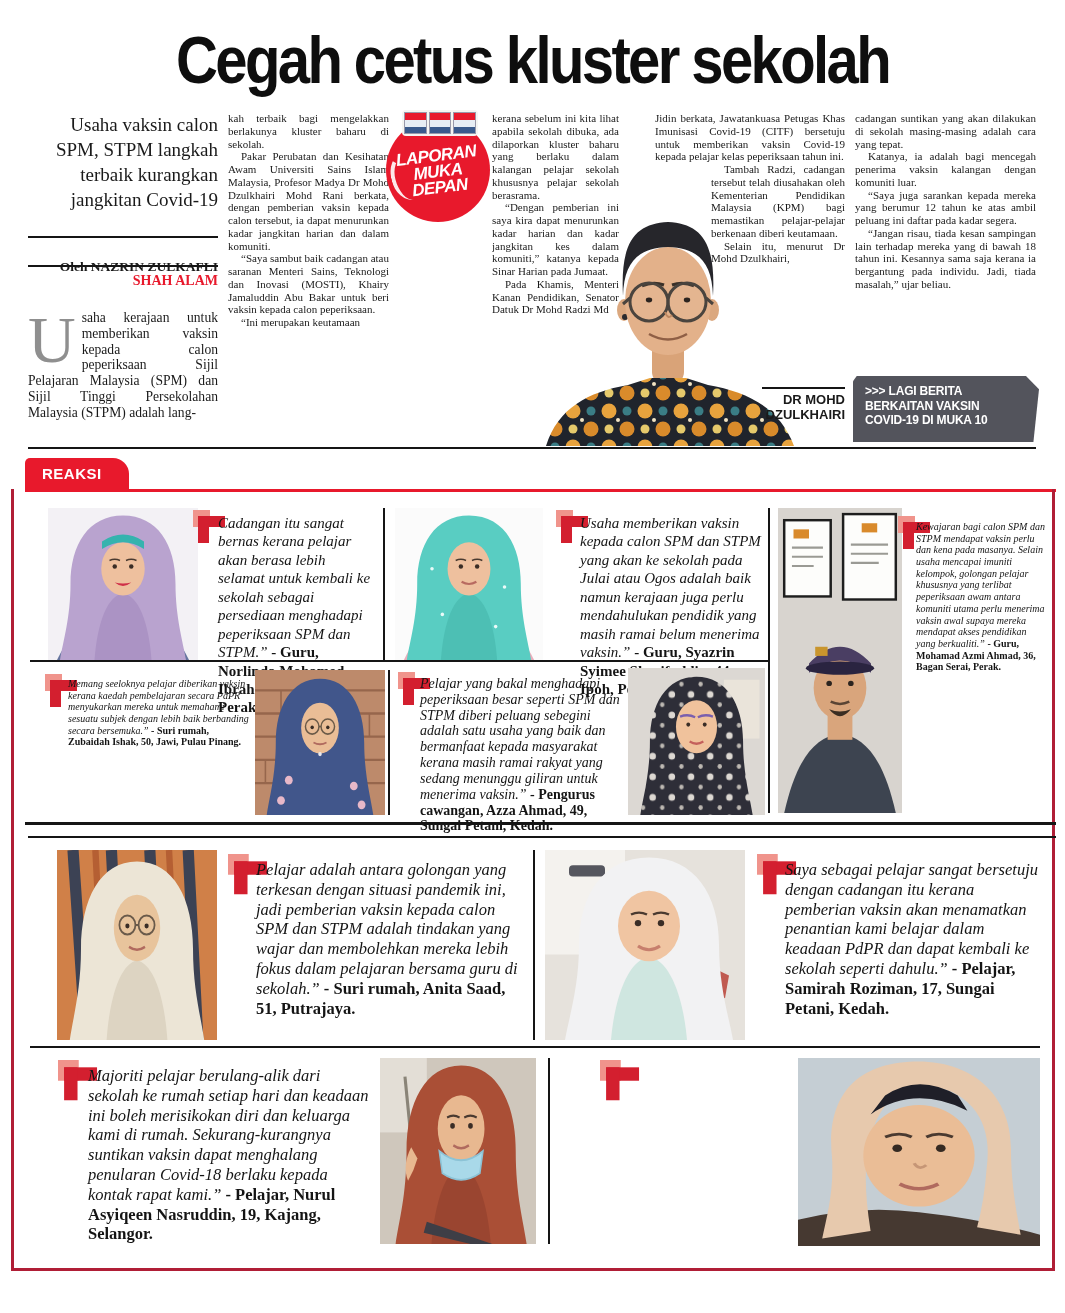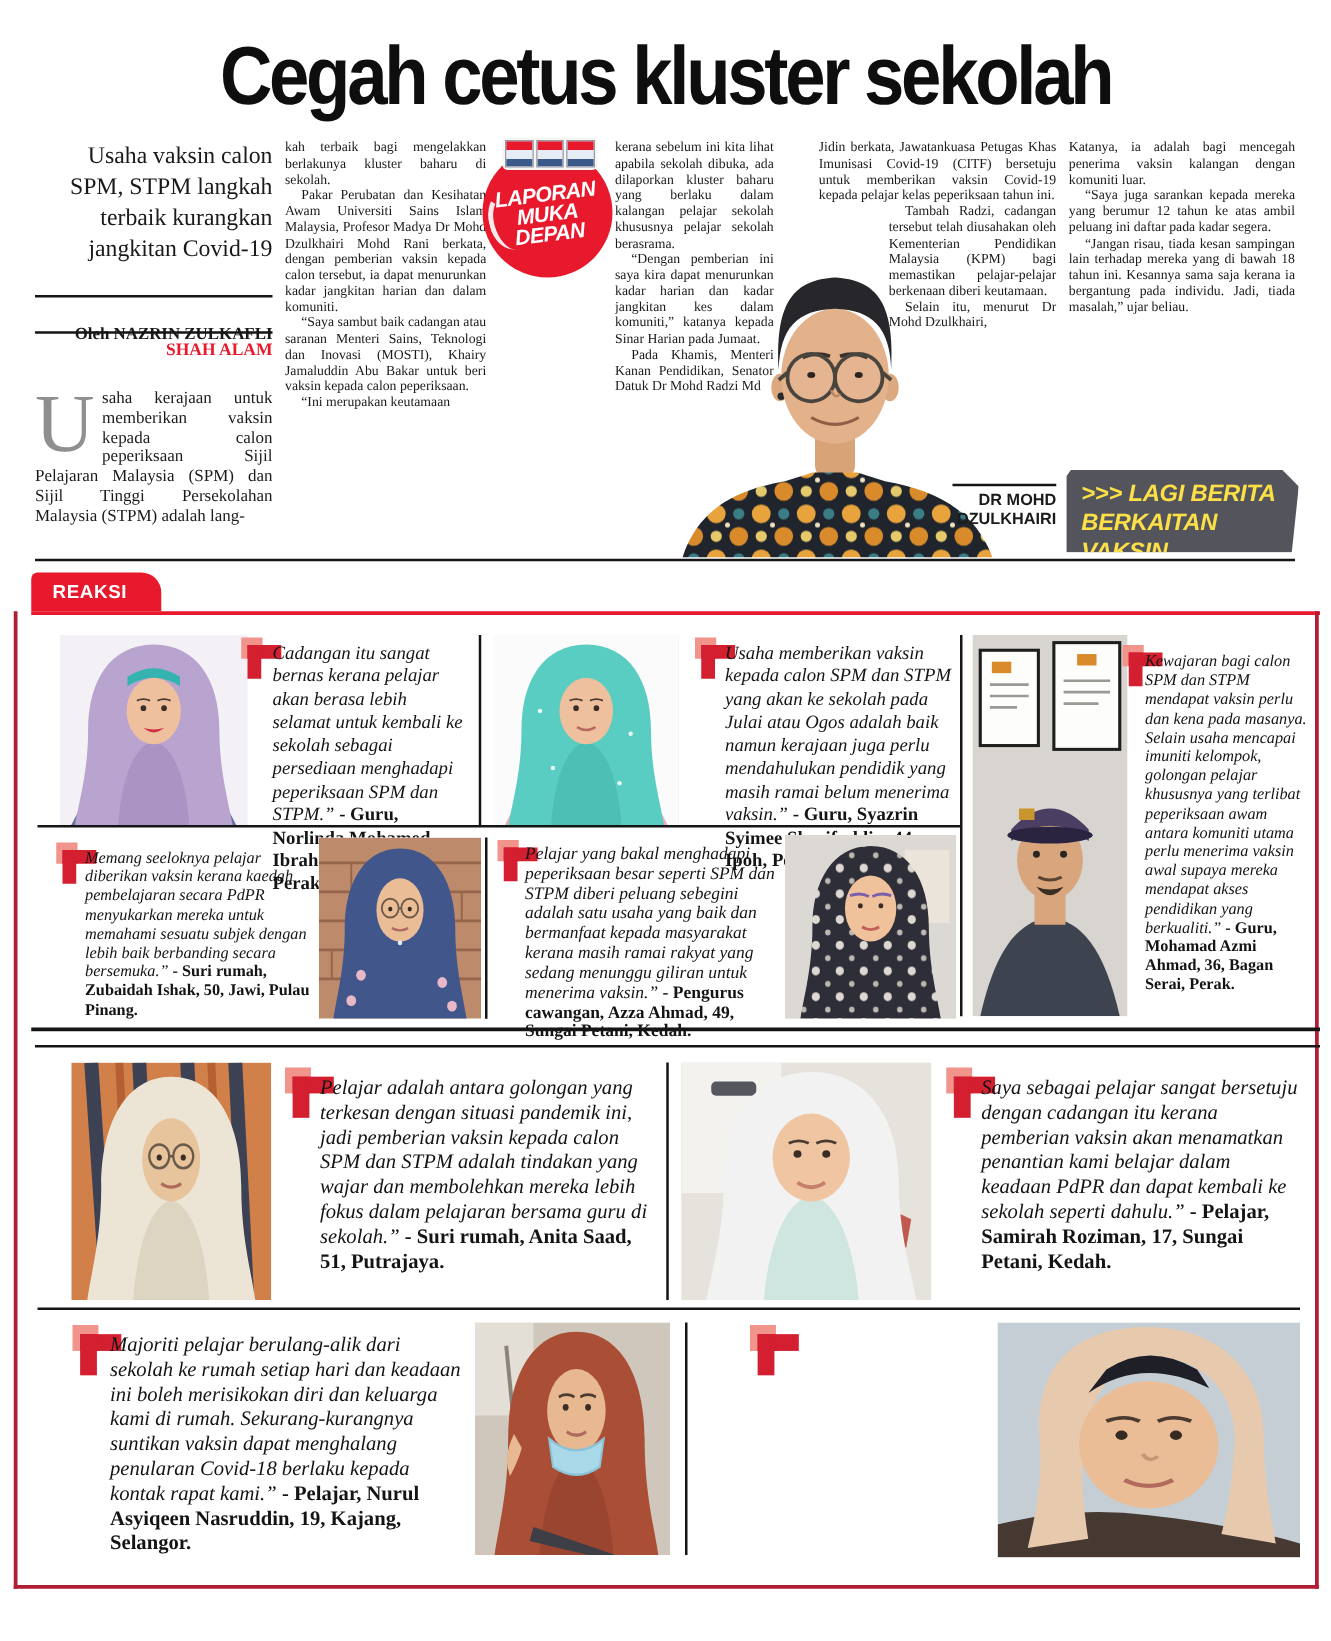--- a/index.html
+++ b/index.html
@@ -33,41 +33,41 @@
   .badge-papers{position:absolute;left:16px;top:0;width:76px;height:26px;background:#f5f5f2;
     border-radius:4px;display:flex;gap:2px;padding:2px;box-sizing:border-box;}
   .badge-papers i{flex:1;border:.5px solid #99a;background:
     linear-gradient(#e8192c 0 34%,#e7edf4 34% 70%,#3a5a8c 70% 100%);}
   
   .photo-cap{left:700px;top:392px;width:145px;text-align:right;
     font-family:"Liberation Sans",sans-serif;font-weight:700;font-size:13px;line-height:1.18;}
   .promo{left:853px;top:376px;width:186px;height:66px;background:#53545c;
     clip-path:polygon(2% 0,93% 0,100% 20%,97% 100%,0 100%,0 8%);
     padding:8px 0 0 12px;box-sizing:border-box;}
-  .promo div{font-family:"Liberation Sans",sans-serif;font-style:italic;font-weight:700;
-    font-size:19px;line-height:1.22;color:#fde047;letter-spacing:-.2px;}
+  .promo div{font-family:"Liberation Sans",sans-serif;font-weight:700;
+    font-size:12px;line-height:1.22;color:#ffffff;letter-spacing:-.2px;}
   
   .reaksi-label{left:25px;top:458px;width:104px;height:31px;background:#e8192c;
     border-radius:5px 16px 0 0;color:#fff;font-family:"Liberation Sans",sans-serif;
     font-weight:700;font-size:15px;letter-spacing:.5px;padding:7px 0 0 17px;box-sizing:border-box;}
   .redline{position:absolute;background:#e8192c;}
   .frame{position:absolute;background:#b01e36;}
   .vrule{position:absolute;background:#151515;width:2px;}
   
   .qicon{position:absolute;width:34px;height:36px;}
   .qicon i{position:absolute;display:block;}
   .qicon .pk{left:0;top:0;width:17px;height:17px;background:#f0948c;}
   .qicon .rd{left:5px;top:6px;width:27px;height:11px;background:#d31f2f;}
   .qicon .rd2{left:5px;top:6px;width:11px;height:27px;background:#d31f2f;}
   .qicon.lg{transform:scale(1.22);transform-origin:top left;}
   .qtext{position:absolute;font-family:"Liberation Serif",serif;color:#141414;}
   .qtext .qt{font-style:italic;}
   .qtext .qa{font-weight:700;}
   .q-md{font-size:15px;line-height:1.23;}
-  .q-sm{font-size:13px;line-height:1.17;}
+  .q-sm{font-size:10px;line-height:1.17;}
   .q-sm2{font-size:14px;line-height:1.13;}
   .q-lg{font-size:16.5px;line-height:1.2;}
   
   .photo{position:absolute;overflow:hidden;background:#eee;}
   .photo svg{display:block;width:100%;height:100%;}
   .cutout{position:absolute;}
 </style>
 </head>
 <body>
 
@@ -150,20 +150,21 @@
     <p>Selain itu, menurut Dr Mohd Dzulkhairi,</p>
   </div>
 
   <div class="rule" style="left:762px;top:387px;width:83px;height:2px;"></div>
   <div class="abs photo-cap">
     <div>DR MOHD</div>
     <div>DZULKHAIRI</div>
   </div>
 
   <div class="bodycol" style="left:855px;top:112px;width:181px;height:260px;">
+    <p>cadangan suntikan yang akan dilakukan di sekolah masing-masing adalah cara yang tepat.</p>
     <p>Katanya, ia adalah bagi mencegah penerima vaksin kalangan dengan komuniti luar.</p>
     <p>“Saya juga sarankan kepada mereka yang berumur 12 tahun ke atas ambil peluang ini daftar pada kadar segera.</p>
     <p>“Jangan risau, tiada kesan sampingan lain terhadap mereka yang di bawah 18 tahun ini. Kesannya sama saja kerana ia bergantung pada individu. Jadi, tiada masalah,” ujar beliau.</p>
   </div>
 
   <div class="abs promo">
     <div>&gt;&gt;&gt; LAGI BERITA</div>
     <div>BERKAITAN VAKSIN</div>
     <div>COVID-19 DI MUKA 10</div>
   </div>

